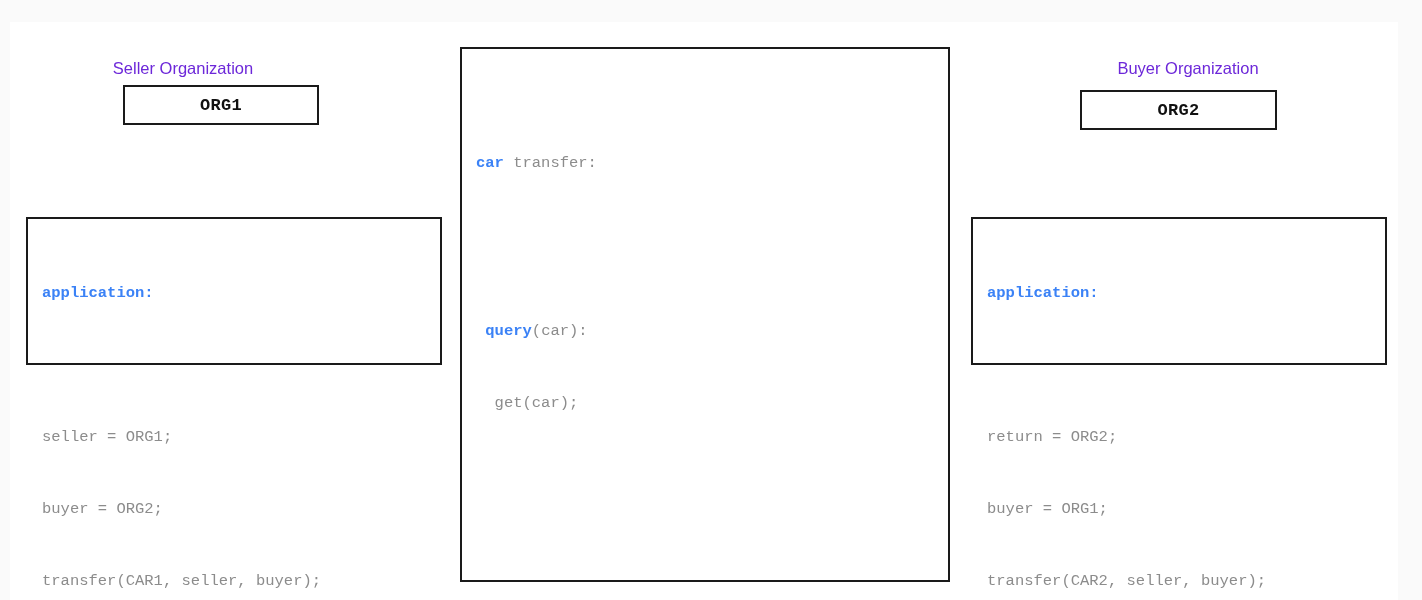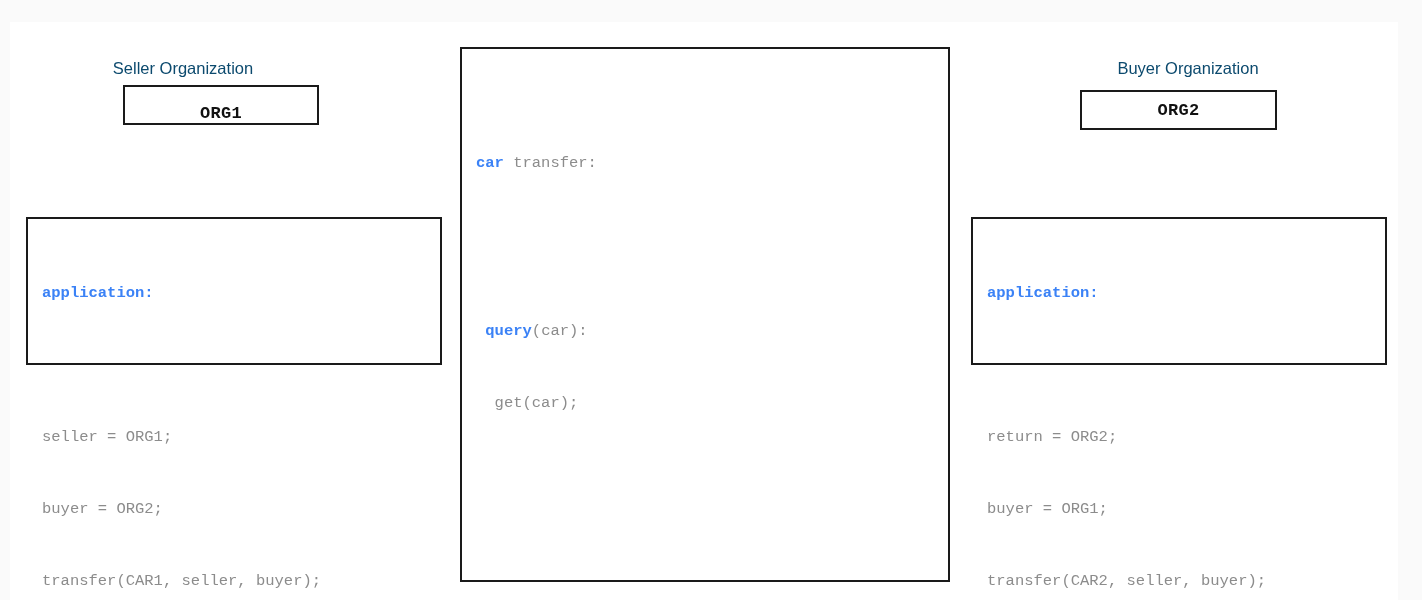--- a/index.html
+++ b/index.html
@@ -29,21 +29,21 @@
     border: 2px solid #1a1a1a;
     background: #ffffff;
   }
 
   
   .org-title {
     position: absolute;
     text-align: center;
     font-family: "Liberation Sans", sans-serif;
     font-size: 16.5px;
-    color: #0c4a6e;
+    color: #6d28d9;
     white-space: nowrap;
     line-height: 20px;
   }
 
   .org-box {
     display: flex;
     align-items: center;
     justify-content: center;
   }
   .org-box .org-name {
@@ -70,21 +70,21 @@
     display: block;
     height: 24px;
   }
   .code-line {
     display: block;
     white-space: pre;
   }
 
   
   #seller-title  { left: 30px;   top: 36px;  width: 286px; }
-  #seller-org    { left: 113px;  top: 63px;  width: 196px; height: 40px; align-items: flex-end; }
+  #seller-org    { left: 113px;  top: 63px;  width: 196px; height: 40px; }
   #seller-app    { left: 16px;   top: 195px; width: 416px; height: 148px; padding: 14px 0 0 14px; }
 
   #contract-box  { left: 450px;  top: 25px;  width: 490px; height: 535px; padding: 30px 0 0 14px; }
 
   #buyer-title   { left: 1035px; top: 36px;  width: 286px; }
   #buyer-org     { left: 1070px; top: 68px;  width: 197px; height: 40px; }
   #buyer-app     { left: 961px;  top: 195px; width: 416px; height: 148px; padding: 14px 0 0 14px; }
 </style>
 </head>
 <body>

